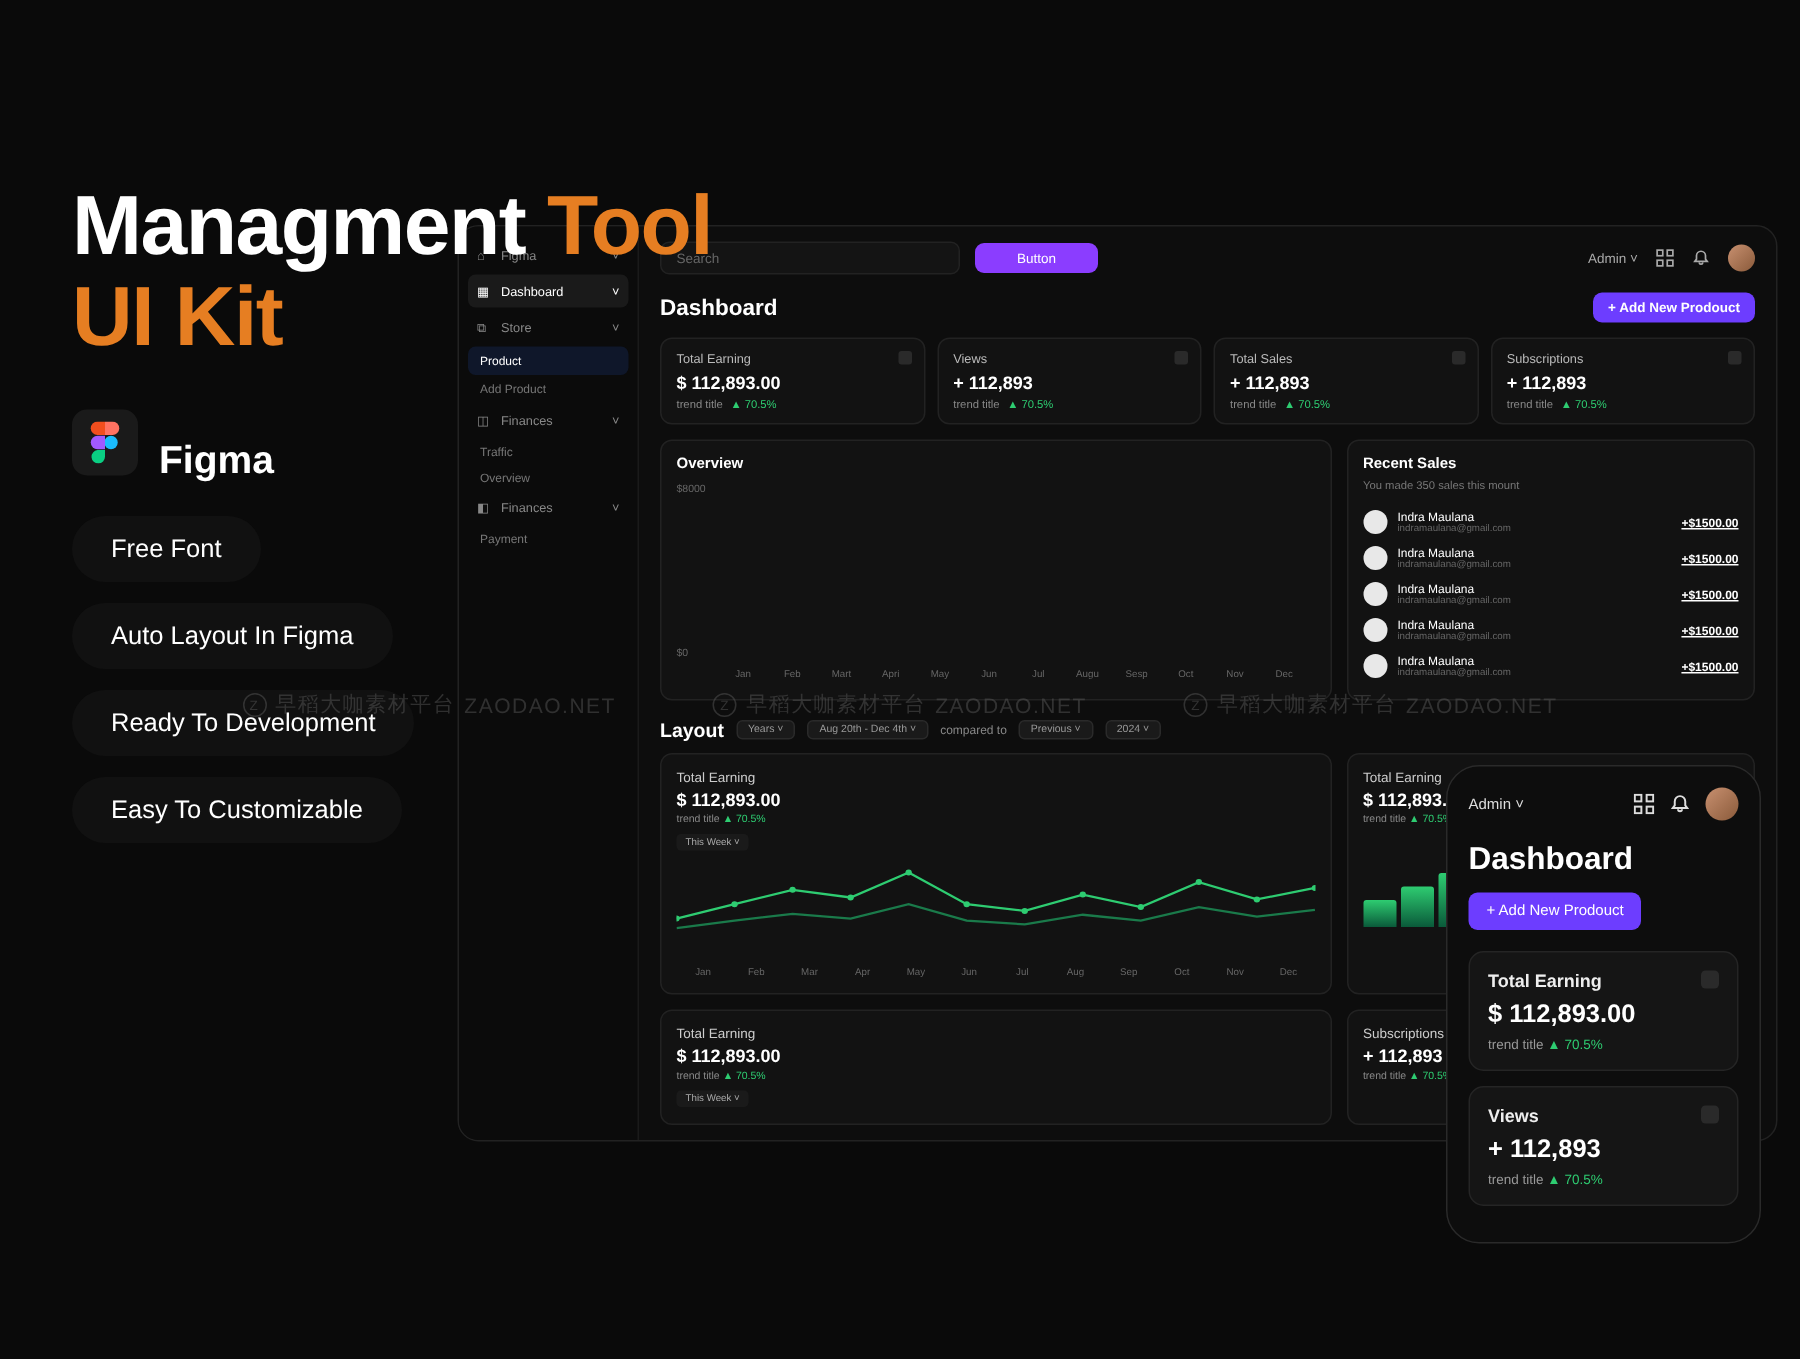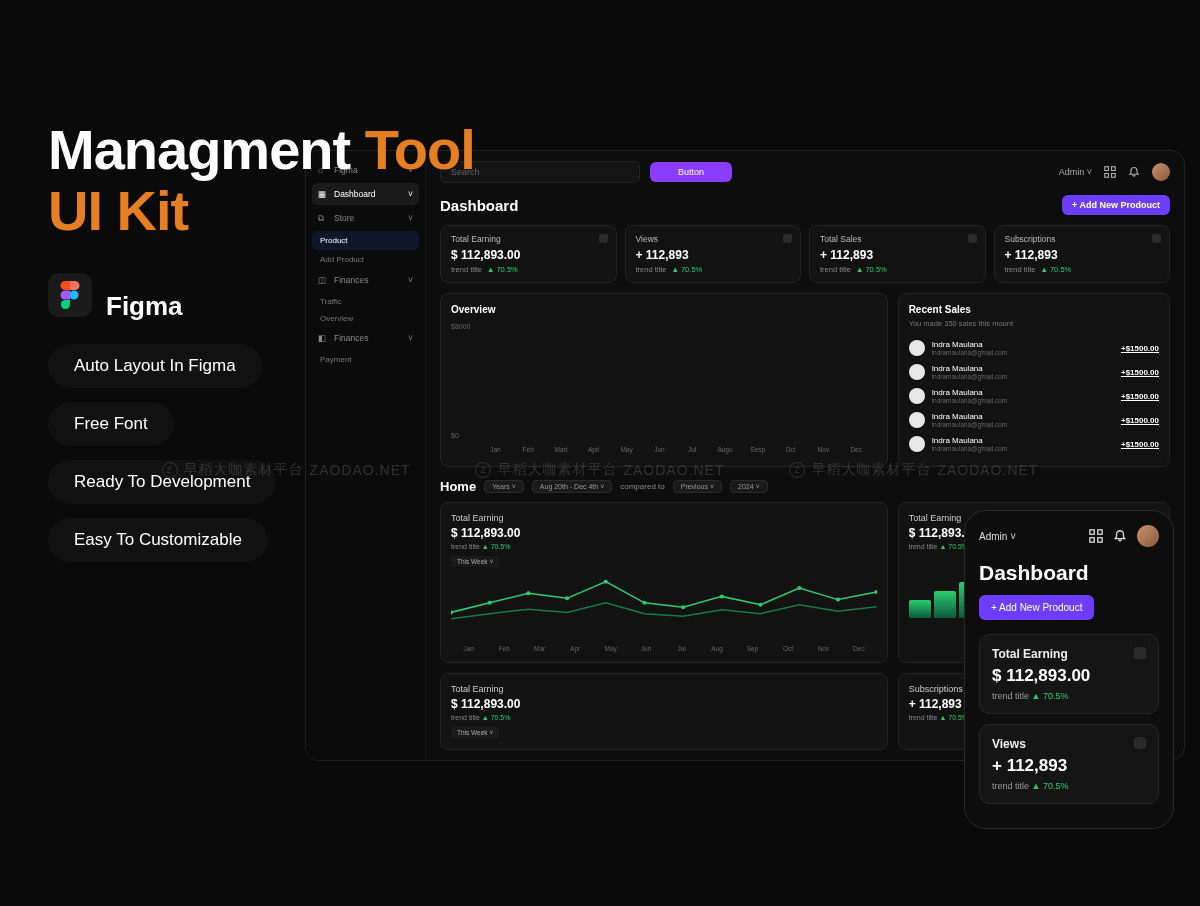--- a/index.html
+++ b/index.html
@@ -132,22 +132,22 @@
         <circle cx="14" cy="14" r="4.5" fill="#1abcfe"></circle>
         <path d="M5 0h5v9H5a4.5 4.5 0 010-9z" fill="#f24e1e"></path>
         <path d="M10 0h5a4.5 4.5 0 010 9h-5z" fill="#ff7262"></path>
         <path d="M5 9.5h5v9H5a4.5 4.5 0 010-9z" fill="#a259ff"></path>
         <path d="M5 19h5v4.5A4.5 4.5 0 115 19z" fill="#0acf83"></path>
       </svg>
     </div>
     <div class="figma-text">Figma</div>
   </div>
   <div class="pills">
+    <div class="pill">Free Font</div>
     <div class="pill">Auto Layout In Figma</div>
-    <div class="pill">Free Font</div>
     <div class="pill">Ready To Development</div>
     <div class="pill">Easy To Customizable</div>
   </div>
 </div>
 
 <div class="dash">
   <div class="dash-inner">
     <div class="sidebar">
       <div class="side-item">
           <span class="ico">⌂</span>
@@ -346,21 +346,21 @@
                   <div class="sale-name">Indra Maulana</div>
                   <div class="sale-mail">indramaulana@gmail.com</div>
                 </div>
                 <div class="sale-amt">+$1500.00</div>
               </div>
             </div>
         </div>
       </div>
 
       <div class="stats-hdr">
-        <h2>Home</h2>
+        <h2>Layout</h2>
         <span class="mini-chip"><span>Years</span> ˅</span>
         <span class="mini-chip"><span>Aug 20th - Dec 4th</span> ˅</span>
         <span class="stats-mid">compared to</span>
         <span class="mini-chip"><span>Previous</span> ˅</span>
         <span class="mini-chip"><span>2024</span> ˅</span>
       </div>
 
       <div class="stats-row">
         <div class="stat-card wide">
           <div class="ttl">Total Earning</div>

